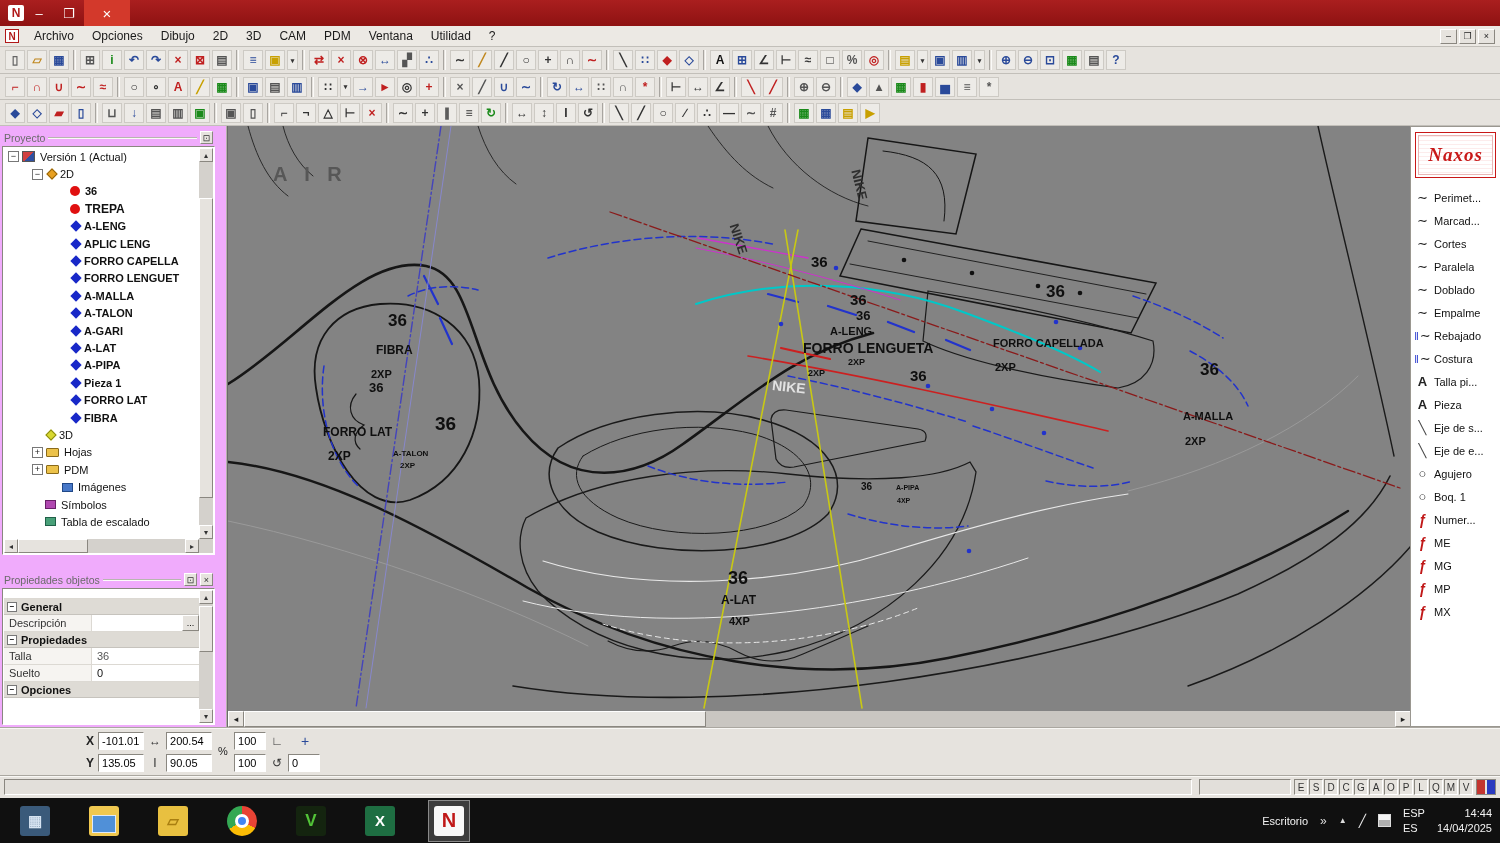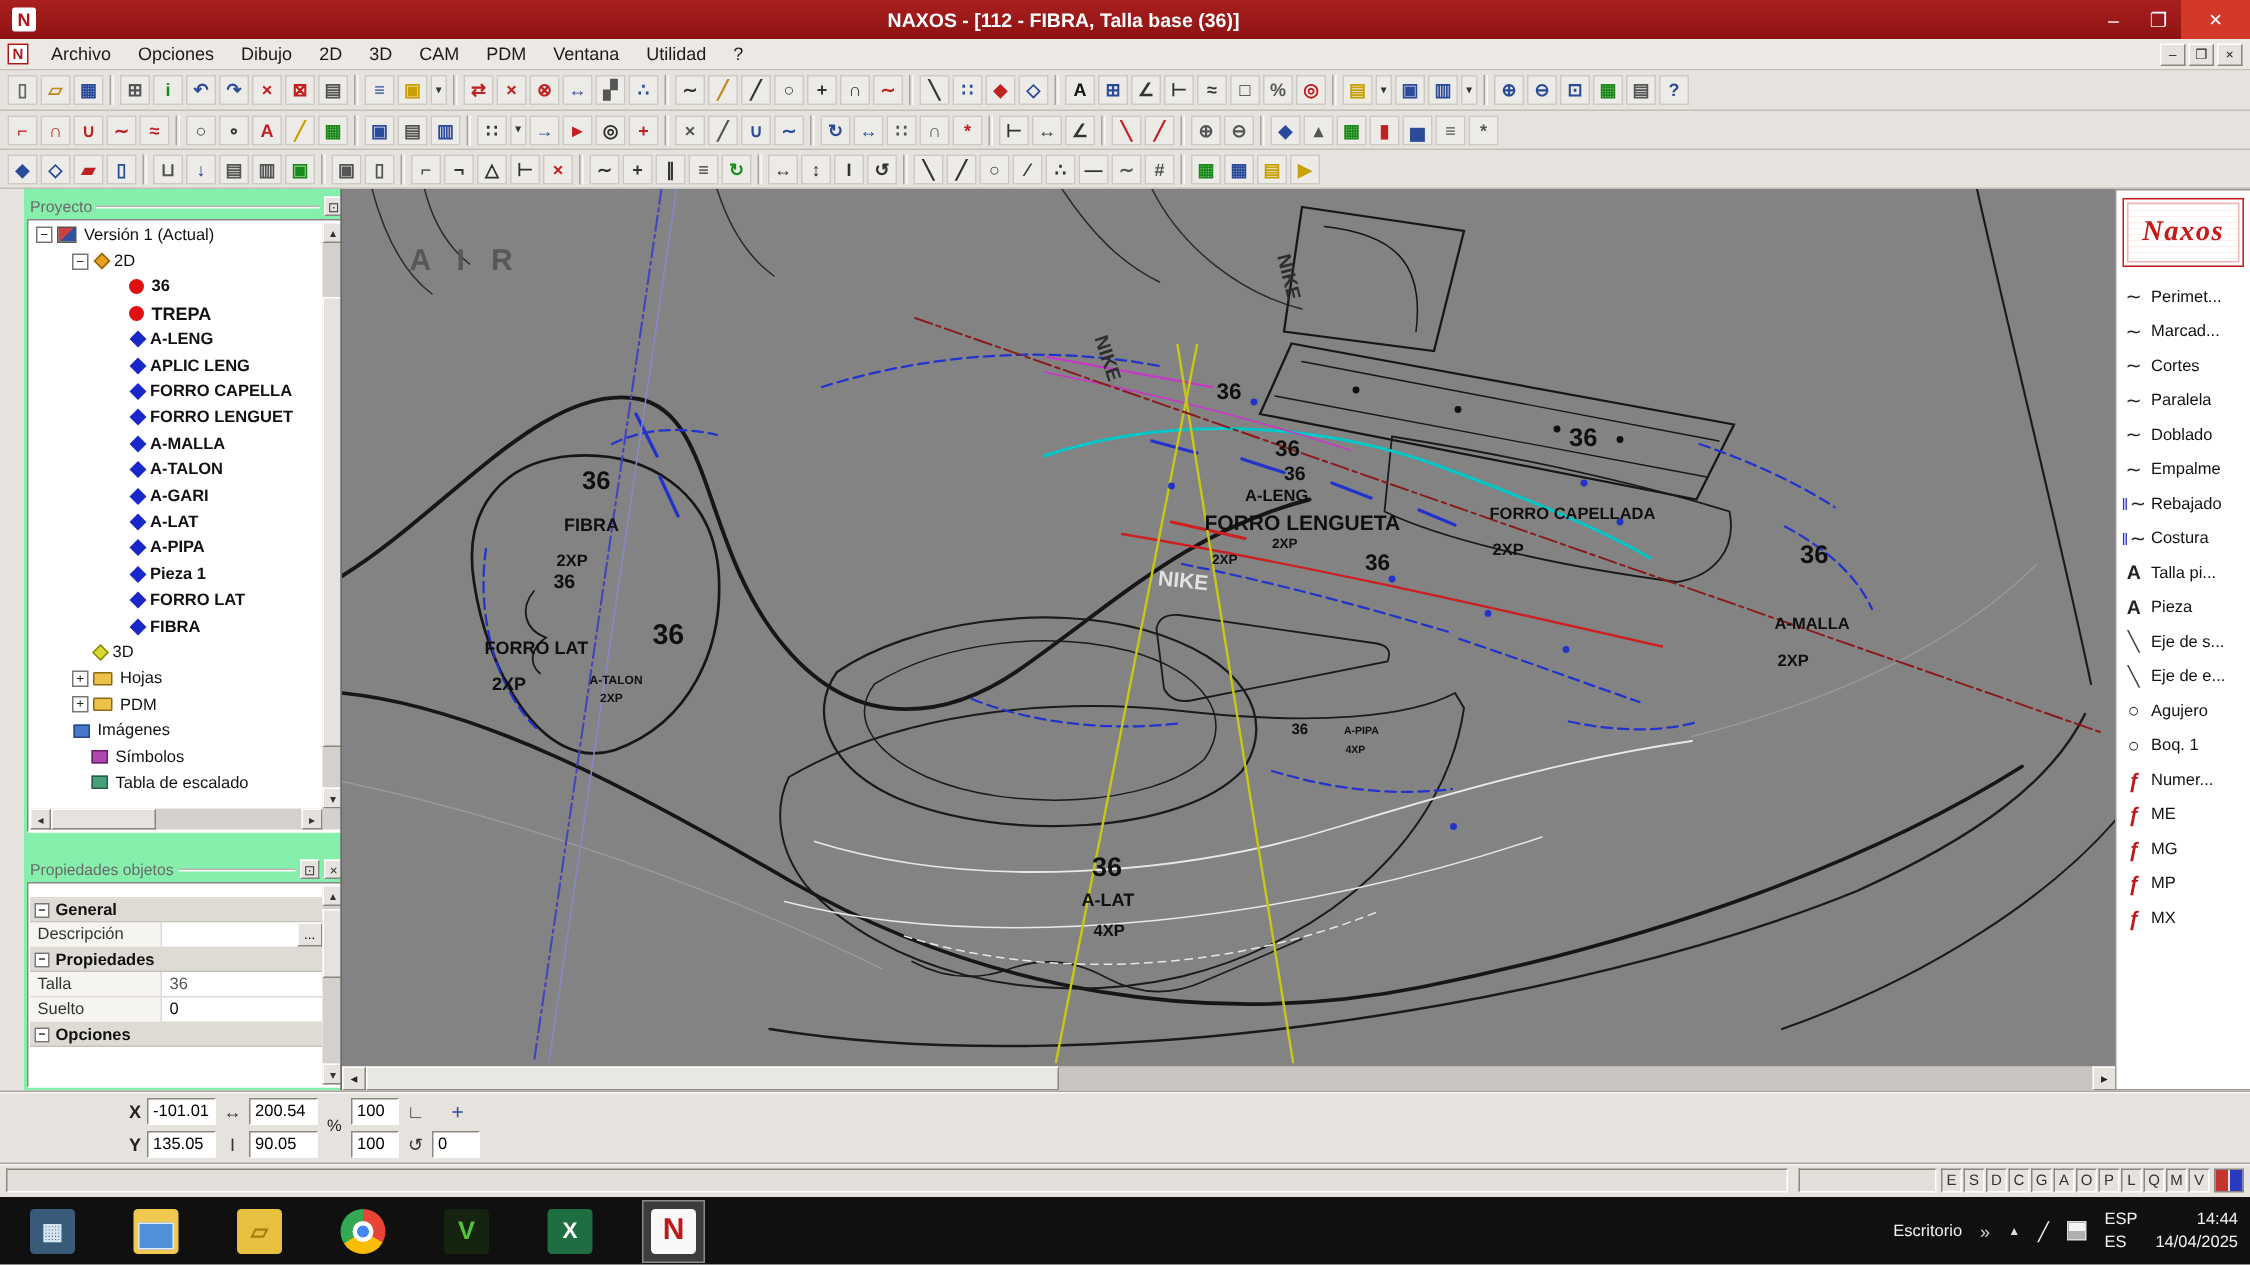--- a/index.html
+++ b/index.html
@@ -23,21 +23,21 @@
   .mdibtn{width:17px;height:15px;border:1px solid;border-color:#fff #8a8780 #8a8780 #fff;background:#e6e3de;font-size:9px;display:flex;align-items:center;justify-content:center;color:#222}
 
   
   .toolbar{position:absolute;left:0;width:1500px;background:#e6e3de;border-bottom:1px solid #c2bfb9;display:flex;align-items:center;padding-left:4px}
   .tb1{top:47px;height:27px}.tb2{top:74px;height:26px}.tb3{top:100px;height:26px}
   .tb-item{width:20px;height:20px;margin:1px;border:1px solid #cdcac4;background:#edebe7;display:flex;align-items:center;justify-content:center;font-size:12px;font-weight:600;flex:none;line-height:1}
   .tb-item.dd{width:11px;font-size:7px}
   .tb-item.sep{width:3px;height:20px;background:none;border:none;border-left:1px solid #a8a5a0;border-right:1px solid #fbfaf8;margin:0 3px}
 
   
-  .left-col{position:absolute;left:16px;top:126px;width:227px;height:601px;background:#86efac;border-right:1px solid #b5b2ac}
+  .left-col{position:absolute;left:0;top:126px;width:227px;height:601px;background:#f0abfc;border-right:1px solid #b5b2ac}
   .panel{position:absolute;left:2px;width:213px}
   .proyecto{top:4px;height:425px}
   .propiedades{top:446px;height:153px}
   .phead{display:flex;align-items:center;height:15px;padding:0 2px;color:#6a6a6a;font-size:10.5px;gap:3px}
   .pline{flex:1;border-top:1px solid #b8b5b0;border-bottom:1px solid #fbfaf8;height:2px}
   .pbtn{width:13px;height:13px;border:1px solid;border-color:#fff #8a8780 #8a8780 #fff;background:#e6e3de;font-size:9px;display:flex;align-items:center;justify-content:center;color:#333;flex:none}
   .pbody{position:absolute;top:16px;left:0;right:0;bottom:0;background:#fff;border:1px solid;border-color:#8a8780 #fff #fff #8a8780}
 
   
   .tree{position:absolute;inset:1px 15px 15px 1px;overflow:hidden;background:#fff}
@@ -141,21 +141,20 @@
   .tb-pen{font-size:12px;color:#eee}
   .tb-flag{width:13px;height:13px;background:linear-gradient(180deg,#f5f5f5 0 50%,#b0b0b0 50% 100%);border:1px solid #ddd}
   .tb-lang div,.tb-clock div{line-height:1.35}
   .tb-clock{text-align:right}
 </style>
 </head>
 <body>
 
 <div class="titlebar">
   <span class="title-app-icon">N</span>
-  <span class="title-text">NAXOS - [112 - FIBRA, Talla base (36)]</span>
   <span class="tb-controls">
     <span class="wbtn">–</span>
     <span class="wbtn">❐</span>
     <span class="wbtn close">×</span>
   </span>
 </div>
 
 <div class="menubar">
   <span class="menu-app-icon">N</span>
   <div class="menu-items">
@@ -458,21 +457,21 @@
             <span class="tree-ico i-folder"></span>
             <span class="tree-lbl">Hojas</span>
           </div>
 
           <div class="tree-row" style="padding-left: 28px;">
             <span class="tree-exp exp">+</span>
             <span class="tree-ico i-folder"></span>
             <span class="tree-lbl">PDM</span>
           </div>
 
-          <div class="tree-row" style="padding-left: 29px;">
+          <div class="tree-row" style="padding-left: 58px;">
 
             <span class="tree-ico i-img"></span>
             <span class="tree-lbl">Imágenes</span>
           </div>
 
           <div class="tree-row" style="padding-left: 41px;">
 
             <span class="tree-ico i-sym"></span>
             <span class="tree-lbl">Símbolos</span>
           </div>

